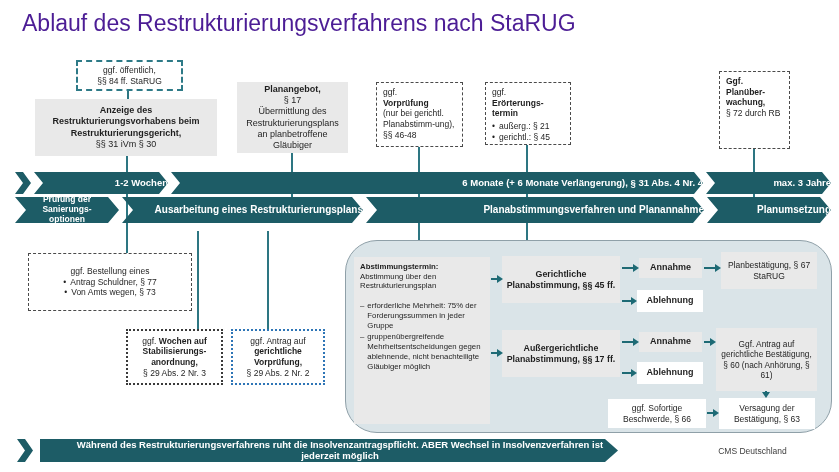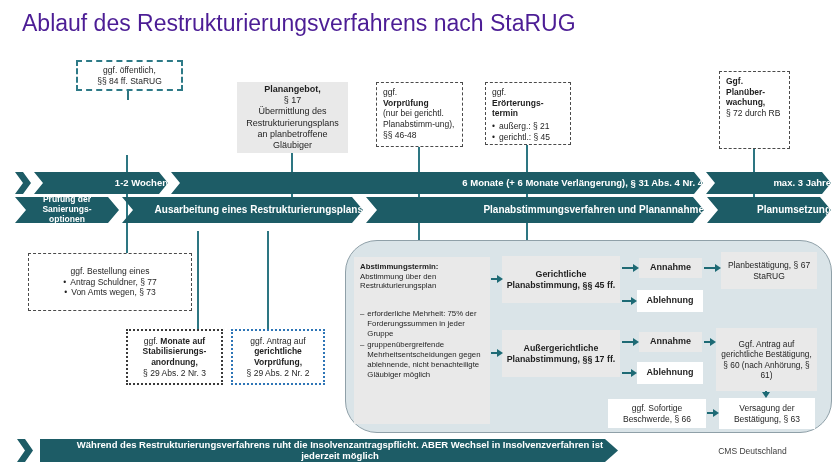--- a/index.html
+++ b/index.html
@@ -61,20 +61,24 @@
   <div class="vline" style="left:526px;top:144px;height:98px"></div>
   <div class="vline" style="left:753px;top:148px;height:50px"></div>
   <div class="vline" style="left:197px;top:231px;height:99px"></div>
   <div class="vline" style="left:267px;top:231px;height:99px"></div>
 
   <div class="box dashed-teal" style="left:76px;top:60px;width:107px;height:31px;z-index:3;background:#fff">
     <div>ggf. öffentlich,</div>
     <div>§§ 84 ff. StaRUG</div>
   </div>
 
+  <div class="box gray" style="left:35px;top:99px;width:182px;height:57px;font-size:9px;z-index:3">
+    <div class="b">Anzeige des Restrukturierungsvorhabens beim Restrukturierungsgericht,</div>
+    <div>§§ 31 iVm § 30</div>
+  </div>
 
   <div class="box gray" style="left:237px;top:82px;width:111px;height:71px;font-size:9px;z-index:3">
     <div class="b">Planangebot,</div>
     <div>§ 17</div>
     <div>Übermittlung des Restrukturierungsplans an planbetroffene Gläubiger</div>
   </div>
 
   <div class="box dashed-black left" style="left:376px;top:82px;width:87px;height:65px;padding:4px 6px;background:#fff;z-index:3">
     <div>ggf.</div>
     <div class="b">Vorprüfung</div>
@@ -131,38 +135,38 @@
     </div>
     <div class="row c">
       <span>•</span>
       <span>Von Amts wegen, § 73</span>
     </div>
   </div>
 
   <div class="box dotted-black" style="left:126px;top:329px;width:97px;height:56px;background:#fff;z-index:3">
     <div>
       <span>ggf.</span>
-      <span class="b">Monate auf Stabilisierungs-anordnung,</span>
+      <span class="b">Wochen auf Stabilisierungs-anordnung,</span>
     </div>
     <div>§ 29 Abs. 2 Nr. 3</div>
   </div>
 
   <div class="box dotted-blue" style="left:231px;top:329px;width:94px;height:56px;background:#fff;z-index:3">
     <div>
       <span>ggf. Antrag auf</span>
       <span class="b">gerichtliche Vorprüfung,</span>
     </div>
     <div>§ 29 Abs. 2 Nr. 2</div>
   </div>
 
   <div class="panel">
 
     <div class="box gray left" style="left:8px;top:16px;width:136px;height:167px;font-size:7.8px;padding:5px 6px">
       <div class="b">Abstimmungstermin:</div>
-      <div style="margin-bottom:16px">Abstimmung über den Restrukturierungsplan</div>
+      <div style="margin-bottom:8px">Abstimmung über den Restrukturierungsplan</div>
       <div class="aitem">
         <span>–</span>
         <span>erforderliche Mehrheit: 75% der Forderungssummen in jeder Gruppe</span>
       </div>
       <div class="aitem">
         <span>–</span>
         <span>gruppenübergreifende Mehrheitsentscheidungen gegen ablehnende, nicht benachteiligte Gläubiger möglich</span>
       </div>
     </div>
 

